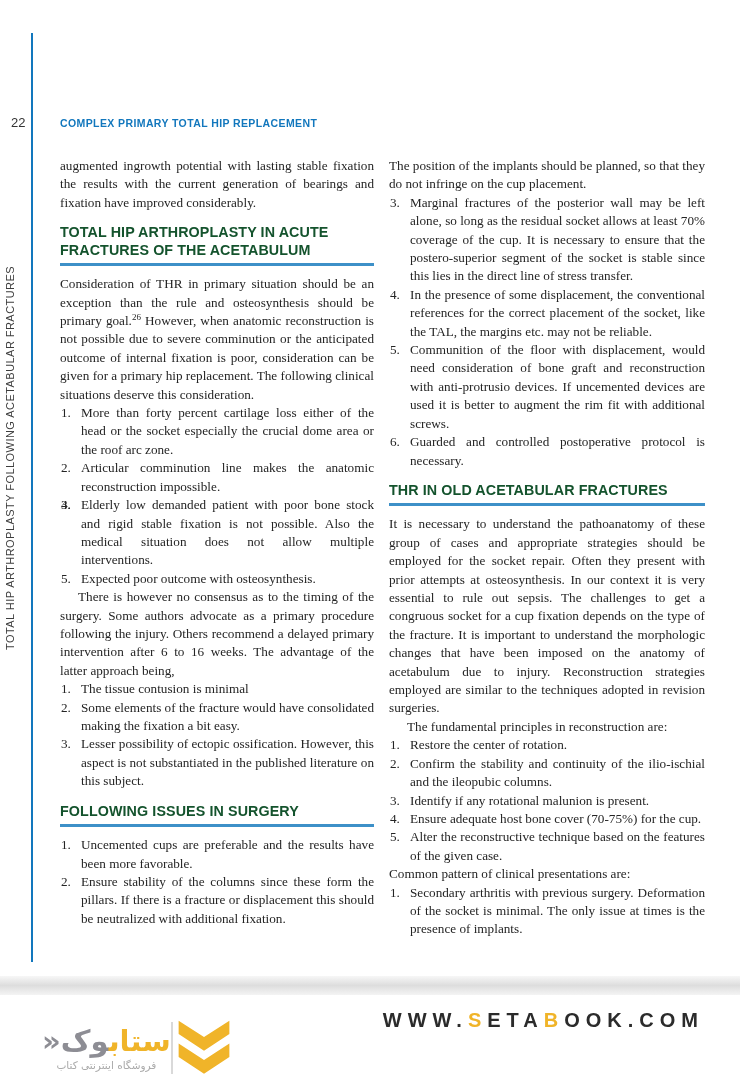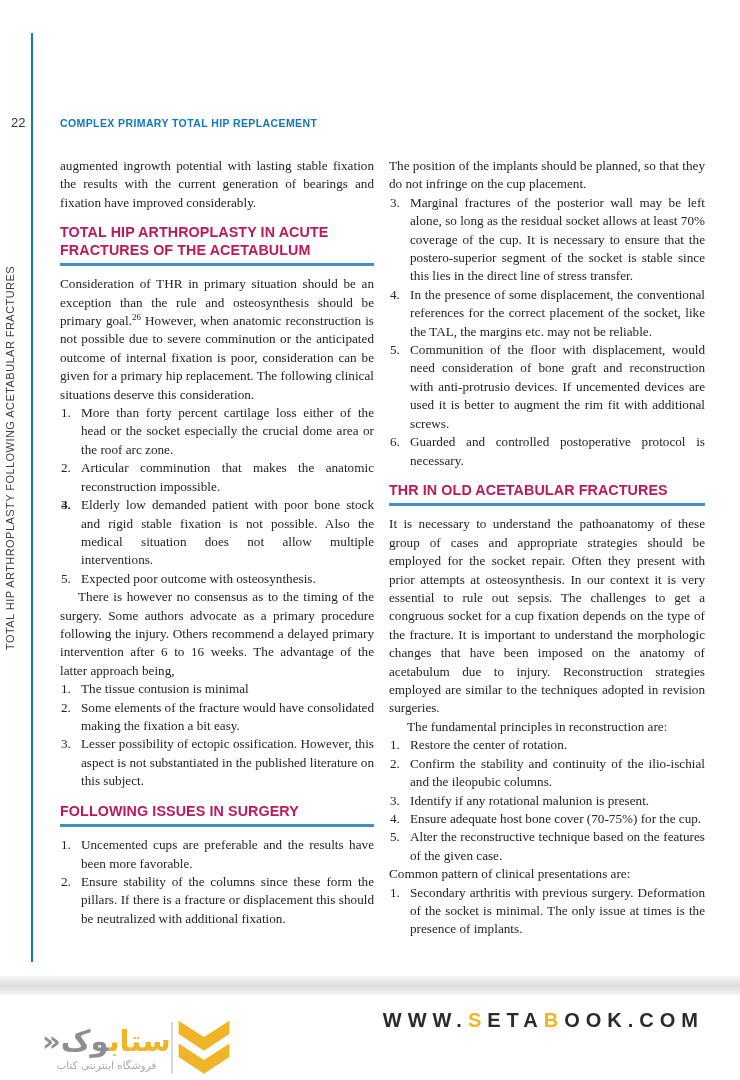--- a/index.html
+++ b/index.html
@@ -22,21 +22,21 @@
 
   
   .col{position:absolute;top:157px;width:314px;height:818px;overflow:hidden;
        font-size:13.2px;line-height:18.4px;text-align:justify;}
   .col-left{left:60px;}
   .col-right{left:389px;width:316px;}
   .col p{margin:0;}
   .indent{text-indent:18px;}
   .cont{margin-left:21px;}
 
-  .heading{font-family:"Liberation Sans",sans-serif;font-weight:bold;color:#be185d;
+  .heading{font-family:"Liberation Sans",sans-serif;font-weight:bold;color:#14532d;
            font-size:14.3px;line-height:17.5px;letter-spacing:0.1px;text-align:left;
            border-bottom:3px solid #3d90c8;padding-bottom:4px;margin:12px 0 9px 0;}
 
   .li{position:relative;padding-left:21px;text-align:justify;}
   .li .num{position:absolute;left:1px;top:0;}
   sup.ref{font-size:9px;line-height:0;}
 
   
   .page-shadow{position:absolute;left:0;top:976px;width:740px;height:19px;
                background:linear-gradient(180deg,#f7f7f7 0%,#dddddd 50%,#f4f4f4 100%);}
@@ -69,21 +69,21 @@
 
   <div class="col col-left">
     <p class="body">augmented ingrowth potential with lasting stable fixation the results with the current generation of bearings and fixation have improved considerably.</p>
 
     <h2 class="heading">TOTAL HIP ARTHROPLASTY IN ACUTE FRACTURES OF THE ACETABULUM</h2>
 
     <p class="body"><span>Consideration of THR in primary situation should be an exception than the rule and osteosynthesis should be primary goal.</span><sup class="ref">26</sup><span> However, when anatomic reconstruction is not possible due to severe comminution or the anticipated outcome of internal fixation is poor, consideration can be given for a primary hip replacement. The following clinical situations deserve this consideration.</span></p>
 
     <div>
       <div class="li"><span class="num">1.</span><span>More than forty percent cartilage loss either of the head or the socket especially the crucial dome area or the roof arc zone.</span></div>
-      <div class="li"><span class="num">2.</span><span>Articular comminution that makes the anatomic reconstruction impossible.</span></div>
+      <div class="li"><span class="num">2.</span><span>Articular comminution line makes the anatomic reconstruction impossible.</span></div>
       <div class="li"><span class="num">3.</span></div>
       <div class="li"><span class="num">4.</span><span>Elderly low demanded patient with poor bone stock and rigid stable fixation is not possible. Also the medical situation does not allow multiple interventions.</span></div>
       <div class="li"><span class="num">5.</span><span>Expected poor outcome with osteosynthesis.</span></div>
     </div>
 
     <p class="body indent">There is however no consensus as to the timing of the surgery. Some authors advocate as a primary procedure following the injury. Others recommend a delayed primary intervention after 6 to 16 weeks. The advantage of the latter approach being,</p>
 
     <div>
       <div class="li"><span class="num">1.</span><span>The tissue contusion is minimal</span></div>
       <div class="li"><span class="num">2.</span><span>Some elements of the fracture would have consolidated making the fixation a bit easy.</span></div>

